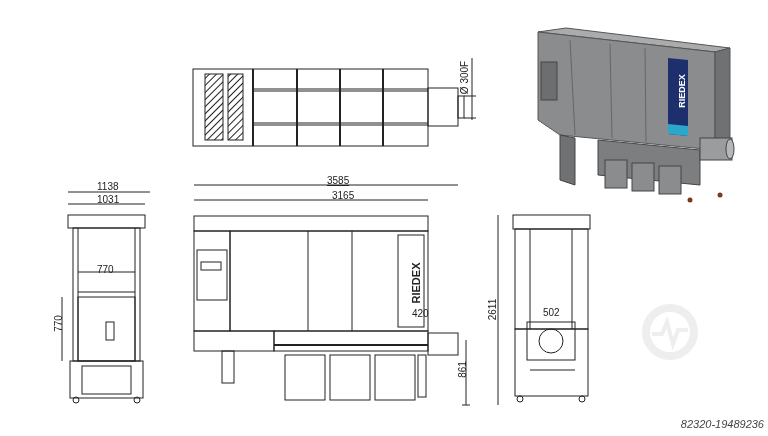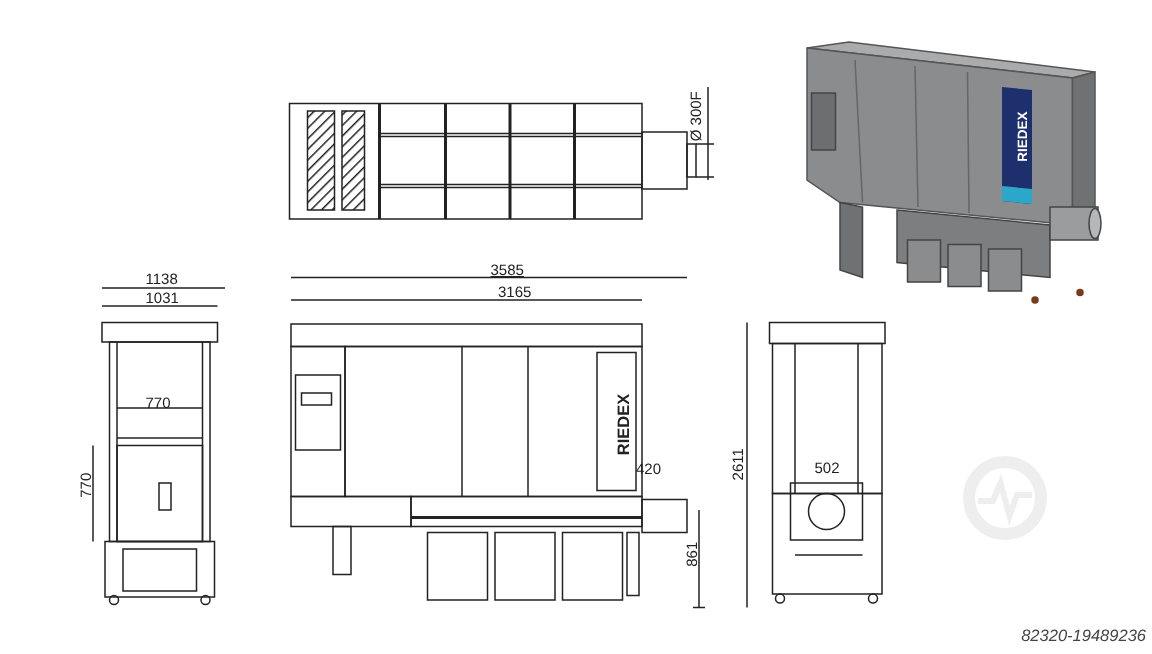--- a/index.html
+++ b/index.html
@@ -88,21 +88,21 @@
     <rect x="330" y="355" width="40" height="45"></rect>
     <rect x="375" y="355" width="40" height="45"></rect>
     <rect x="222" y="351" width="12" height="32"></rect>
     <rect x="418" y="355" width="8" height="42"></rect>
     <line x1="466" y1="340" x2="466" y2="405"></line>
     <line x1="462" y1="405" x2="470" y2="405"></line>
   </g>
 </svg>
 <span class="dim" style="left:327px; top:175px;text-decoration:underline;">3585</span>
 <span class="dim" style="left:304px; top:190px;margin-left:28px;">3165</span>
-<span class="dim" style="left:424px; top:308px;">420</span>
+<span class="dim" style="left:412px; top:308px;">420</span>
 <span class="dim vdim" style="left:454px; top:364px;">861</span>
 <span class="dim vdim" style="left:396px; top:277px; font-weight:bold; font-size:11px;">RIEDEX</span>
 </div>
 
 <div>
 <svg width="768" height="436">
   <g stroke="#222" fill="none" stroke-width="1">
     <rect x="513" y="215" width="77" height="14"></rect>
     <rect x="515" y="229" width="73" height="100"></rect>
     <line x1="530" y1="229" x2="530" y2="329"></line>

